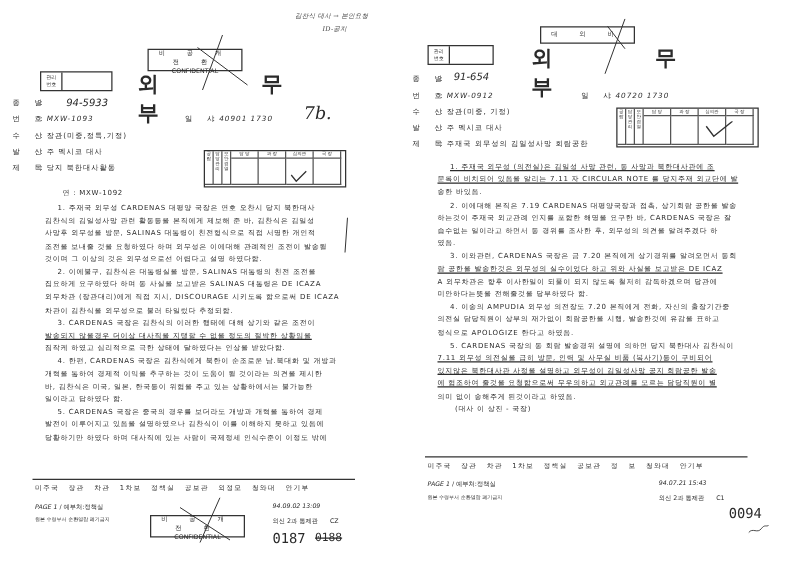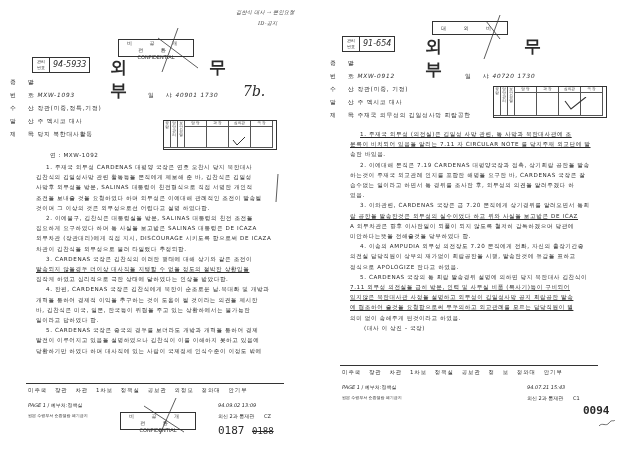--- a/index.html
+++ b/index.html
@@ -15,21 +15,21 @@
   .body { font-size:5.6px; line-height:10.2px; letter-spacing:0.6px; white-space:nowrap; }
   .stamp {
     position:absolute; border:1px solid #333; background:#fff;
     text-align:center; font-size:5px; line-height:7px;
   }
   .stamp .cls { letter-spacing:8px; }
   .cross { position:absolute; pointer-events:none; }
   .ministry { position:absolute; font-size:17px; font-weight:bold; letter-spacing:38px; }
   .ctl { position:absolute; border:1px solid #333; height:14px; display:flex; align-items:stretch; }
   .ctl .lbl { font-size:4px; line-height:5.5px; border-right:1px solid #333; padding:1px 2px; text-align:center; width:12px; }
-  .ctl .val { font-size:8px; padding:0 3px; line-height:14px; font-style:italic; }
+  .ctl .val { font-size:8px; padding:0 3px; line-height:14px; font-style:italic;margin-top:18px; }
   .hdr-row { position:absolute; left:10px; font-size:5.8px; letter-spacing:0.8px; white-space:nowrap; }
   .hdr-row .k { display:inline-block; width:22px; letter-spacing:5px; }
   .approval { position:absolute; border:1px solid #333; display:grid; }
   .approval div { border-right:1px solid #555; border-bottom:1px solid #555; font-size:3.6px; text-align:center; }
   .rule { position:absolute; height:1px; background:#333; }
   .dist { position:absolute; font-size:5.4px; letter-spacing:1px; white-space:nowrap; word-spacing:5px; }
   .footer { position:absolute; font-size:5px; white-space:nowrap; }
   .pg-num { position:absolute; font-size:11px; font-family:"DejaVu Sans Mono", monospace; }
   .ul { text-decoration: underline; text-decoration-thickness:1px; }
   .hand { font-family:"DejaVu Serif", serif; font-style:italic; }
@@ -252,17 +252,17 @@
     <i>PAGE 1</i>
     <span>/ 예부처:정책실</span>
   </div>
   <div class="footer" style="left:22px;top:395px;font-size:4px;">원본 수령부서 순환열람 폐기금지</div>
   <div class="footer" style="left:207px;top:384px;font-style:italic;">94.07.21  15:43</div>
   <div class="footer" style="left:207px;top:395px;">
     <span>외신 2과 통제관</span>
     <span style="margin-left:8px;">C1</span>
   </div>
 
-  <div class="pg-num" style="left:263px;top:404px;font-weight:bold;">0094</div>
+  <div class="pg-num" style="left:263px;top:404px;">0094</div>
   <svg class="abs" style="left:278px;top:420px;" width="18" height="8">
     <path d="M1,6 C4,2 8,7 11,3 S15,2 17,0" fill="none" stroke="#333" stroke-width="0.7"></path>
   </svg>
 </div>
 
 </body></html>

